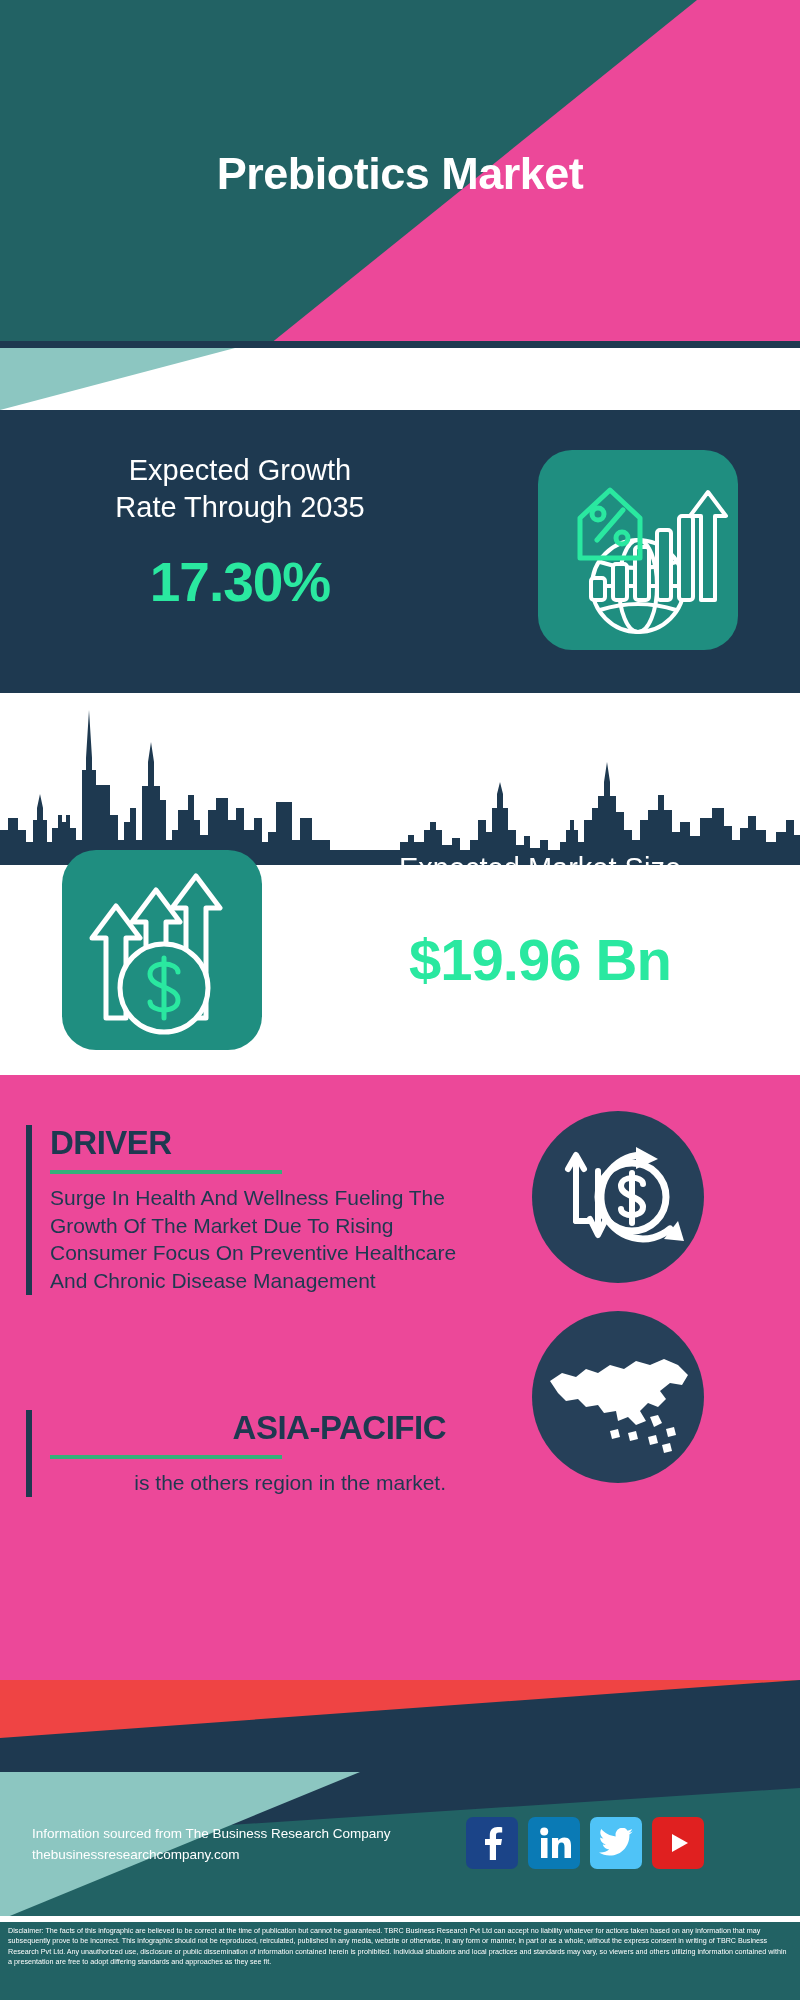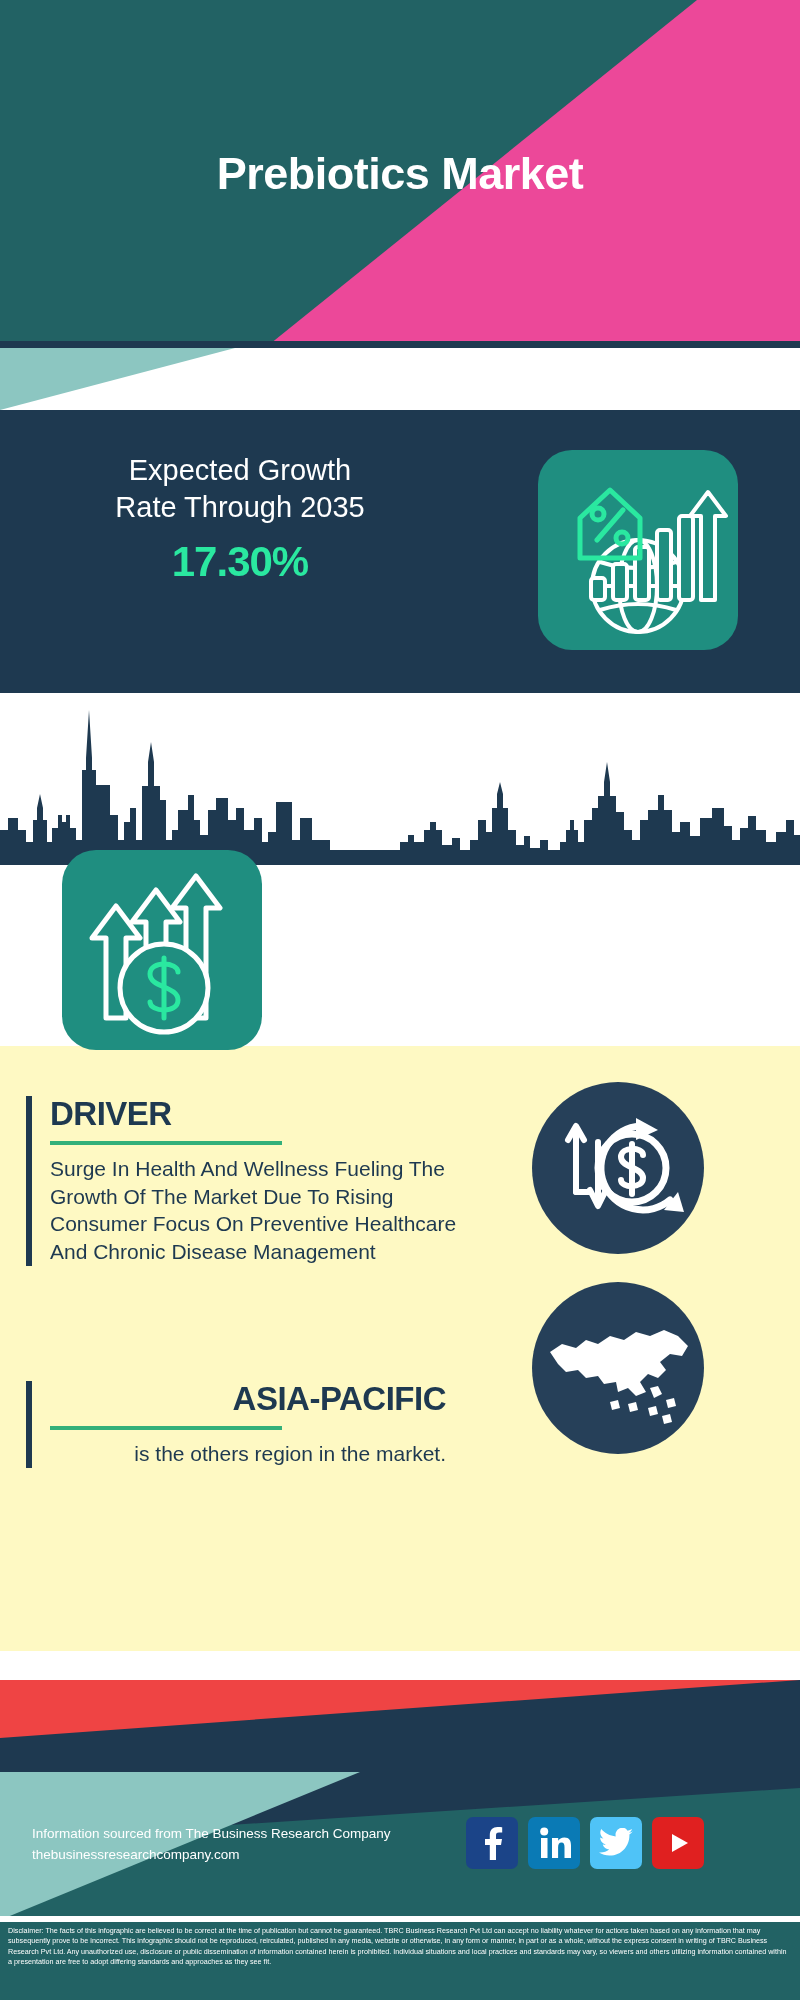--- a/index.html
+++ b/index.html
@@ -53,21 +53,21 @@
     text-decoration:underline;
   }
   .growth-text {
     position:absolute; left:30px; top:42px; width:420px;
     text-align:center; color:#ffffff;
   }
   .growth-label {
     font-size:29px; line-height:1.28; font-weight:normal; color:#ffffff;
   }
   .growth-value {
-    margin-top:12px; font-size:42px; font-weight:bold; color:#2ae8a0;
+    margin-top:24px; font-size:55px; font-weight:bold; color:#2ae8a0;
     letter-spacing:-1px;
   }
   .growth-icon-box {
     position:absolute; left:538px; top:40px; width:200px; height:200px;
     background:#1f8e80; border-radius:34px;
   }
   .growth-icon-box svg { position:absolute; left:0; top:0; }
 
   
   .skyline-wrap {
@@ -93,22 +93,22 @@
     text-align:center; color:#ffffff;
   }
   .size-label { font-size:29px; line-height:1.28; color:#ffffff; }
   .size-value {
     margin-top:2px; font-size:58px; font-weight:bold; color:#2ae8a0;
     letter-spacing:-1px;
   }
 
   
   .mid {
-    position:absolute; left:0; top:1046px; width:800px; height:605px;
-    background:#fef9c3;
+    position:absolute; left:0; top:1075px; width:800px; height:605px;
+    background:#ec4899;
   }
   .card {
     position:absolute;
     border-left:6px solid #1e3950;
     padding-left:18px;
   }
   .card-driver { left:26px; top:50px; width:460px; }
   .card-region { left:26px; top:335px; width:420px;text-align:right; }
   .card-title {
     font-size:33px; font-weight:bold; color:#1e3950; letter-spacing:-0.5px;
@@ -268,20 +268,27 @@
           <path d="M84 168 L84 72 L70 72 L94 40 L118 72 L104 72 L104 168 Z"></path>
           <path d="M124 168 L124 58 L110 58 L134 26 L158 58 L144 58 L144 168 Z"></path>
         </g>
         <circle cx="102" cy="138" r="44" fill="#1f8e80" stroke="#ffffff" stroke-width="5"></circle>
         <g stroke="#2ae8a0" stroke-width="5" fill="none" stroke-linecap="round">
           <line x1="102" y1="108" x2="102" y2="168"></line>
           <path d="M116 122 C116 112 88 110 88 124 C88 138 116 136 116 150 C116 164 88 162 88 152"></path>
         </g>
       </svg>
     </div>
+    <div class="size-text">
+      <div class="size-label">
+        <div>Expected Market Size</div>
+        <div>By 2029</div>
+      </div>
+      <div class="size-value">$19.96 Bn</div>
+    </div>
   </div>
 
   <div class="mid">
 
     <div class="card card-driver">
       <div class="card-title">DRIVER</div>
       <div class="card-rule"></div>
       <div class="card-body">Surge In Health And Wellness Fueling The Growth Of The Market Due To Rising Consumer Focus On Preventive Healthcare And Chronic Disease Management</div>
     </div>
 

